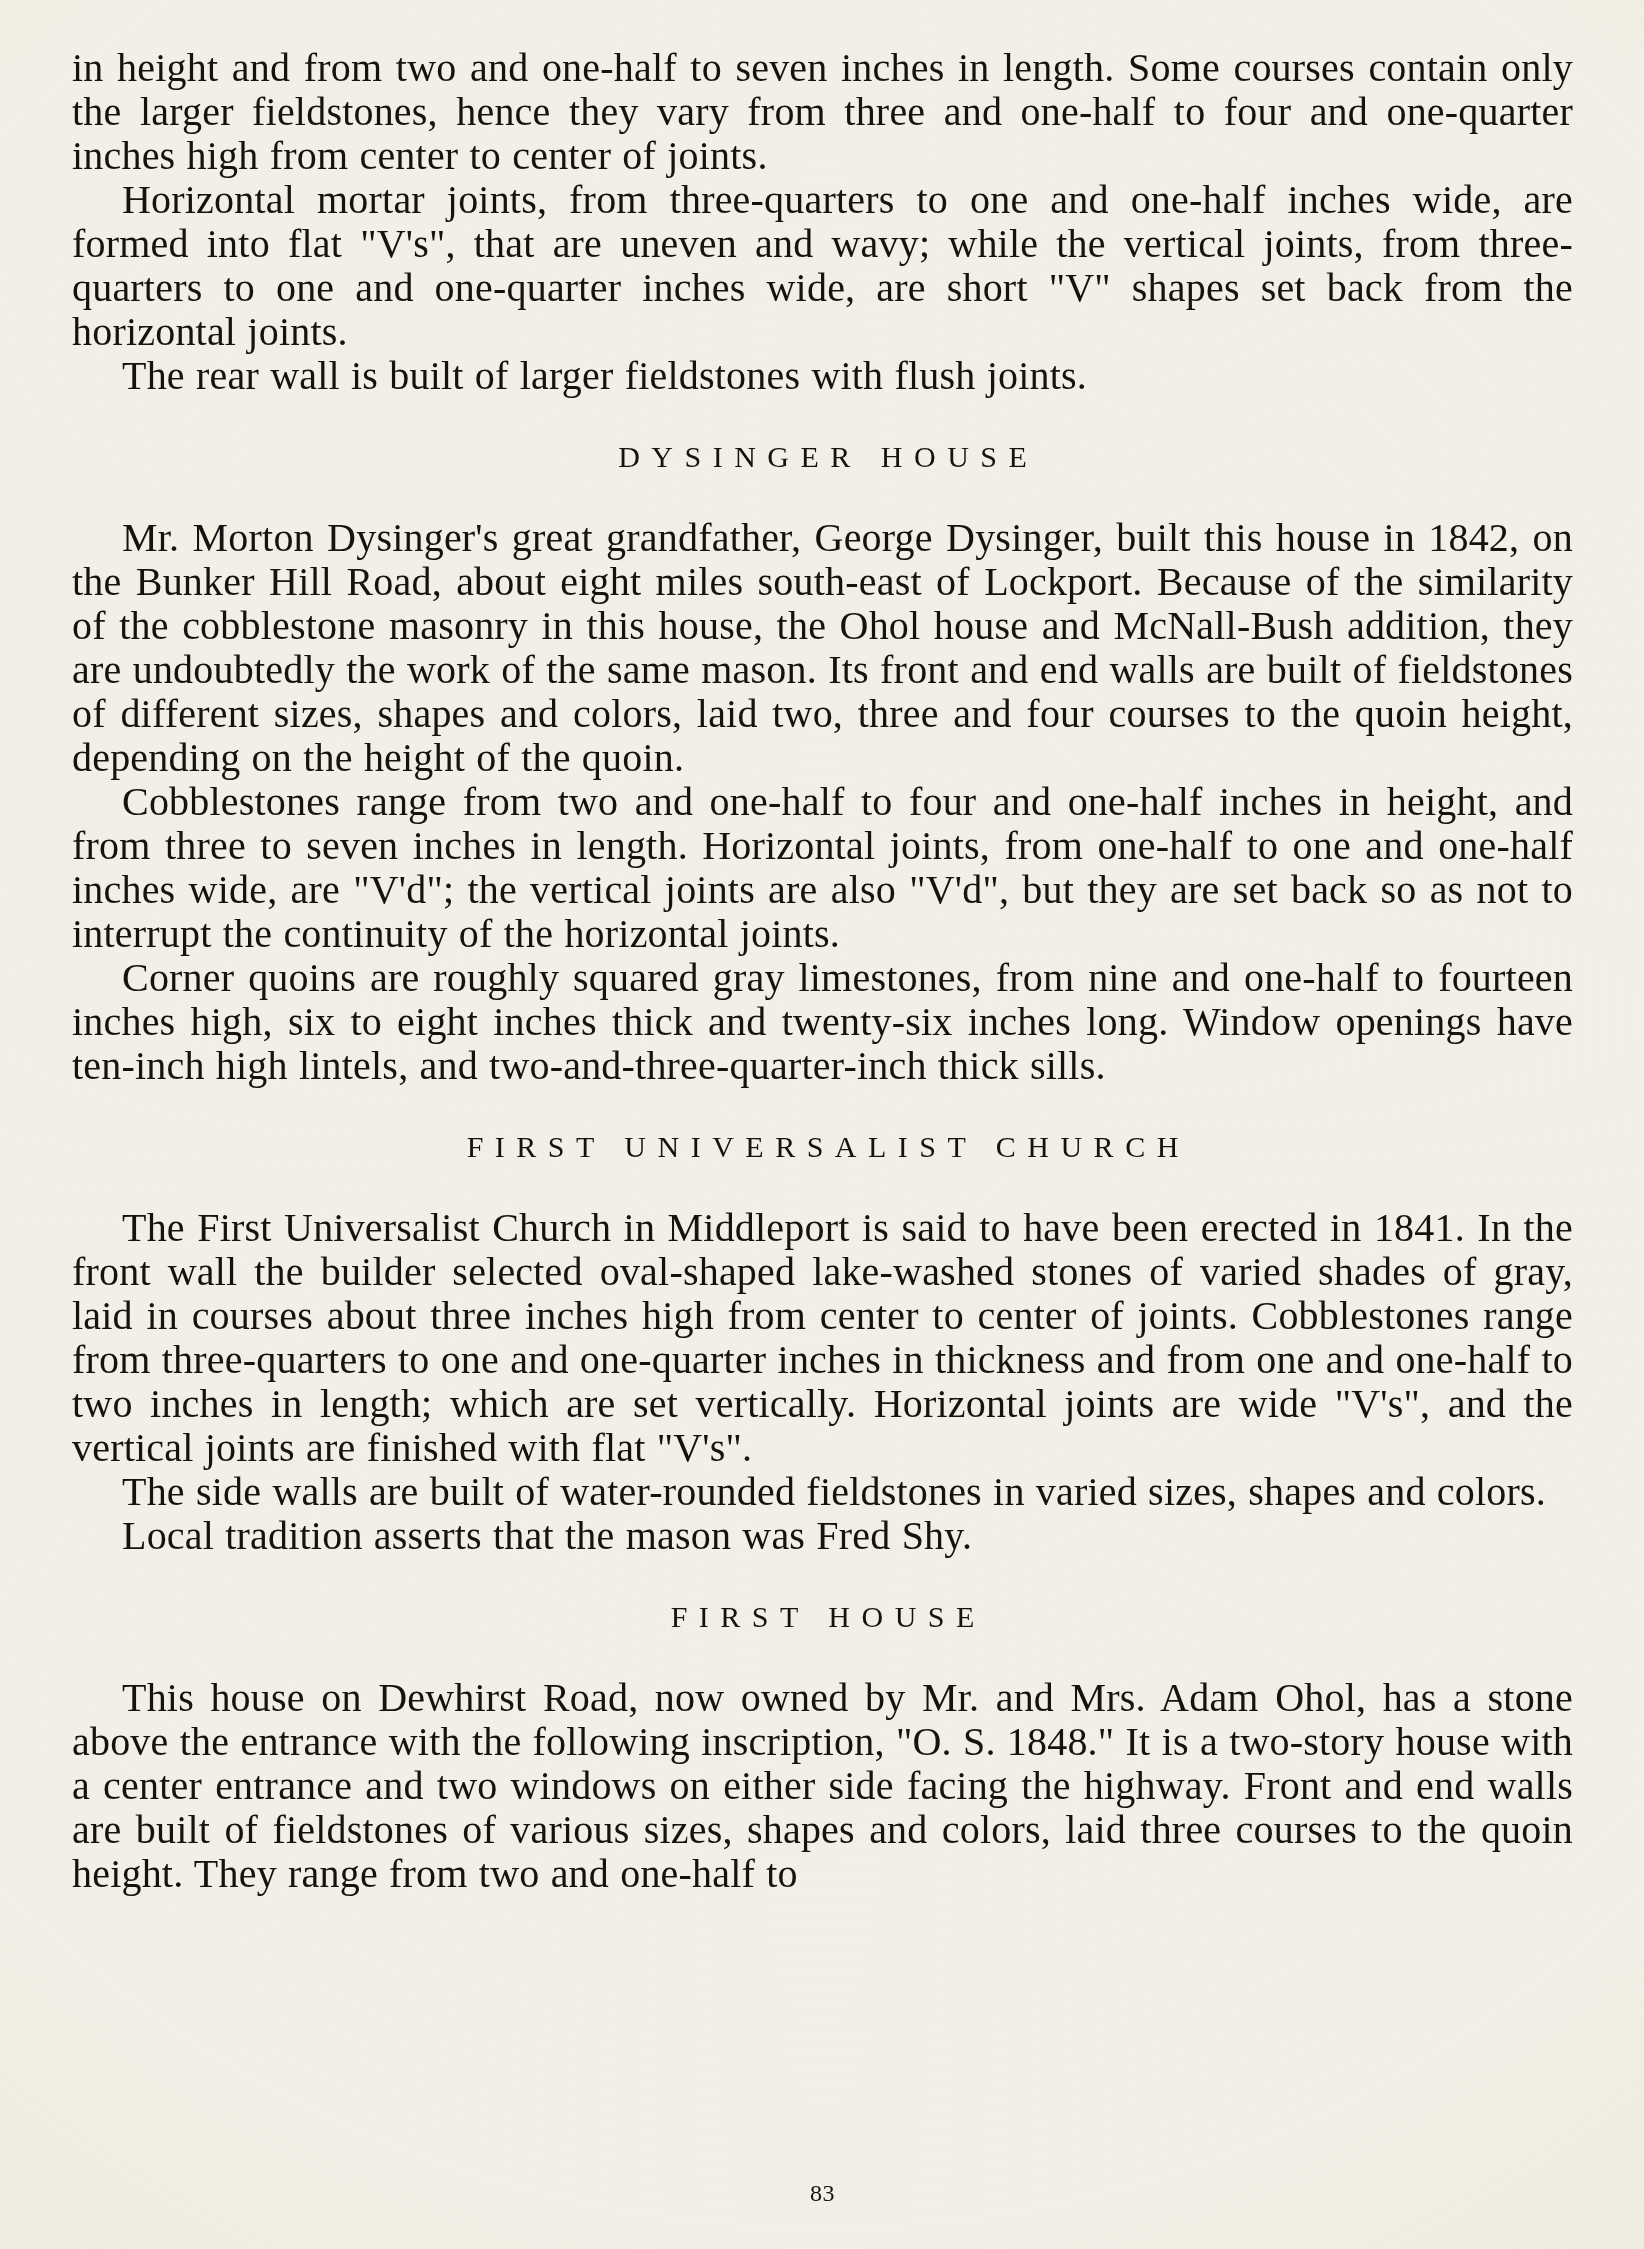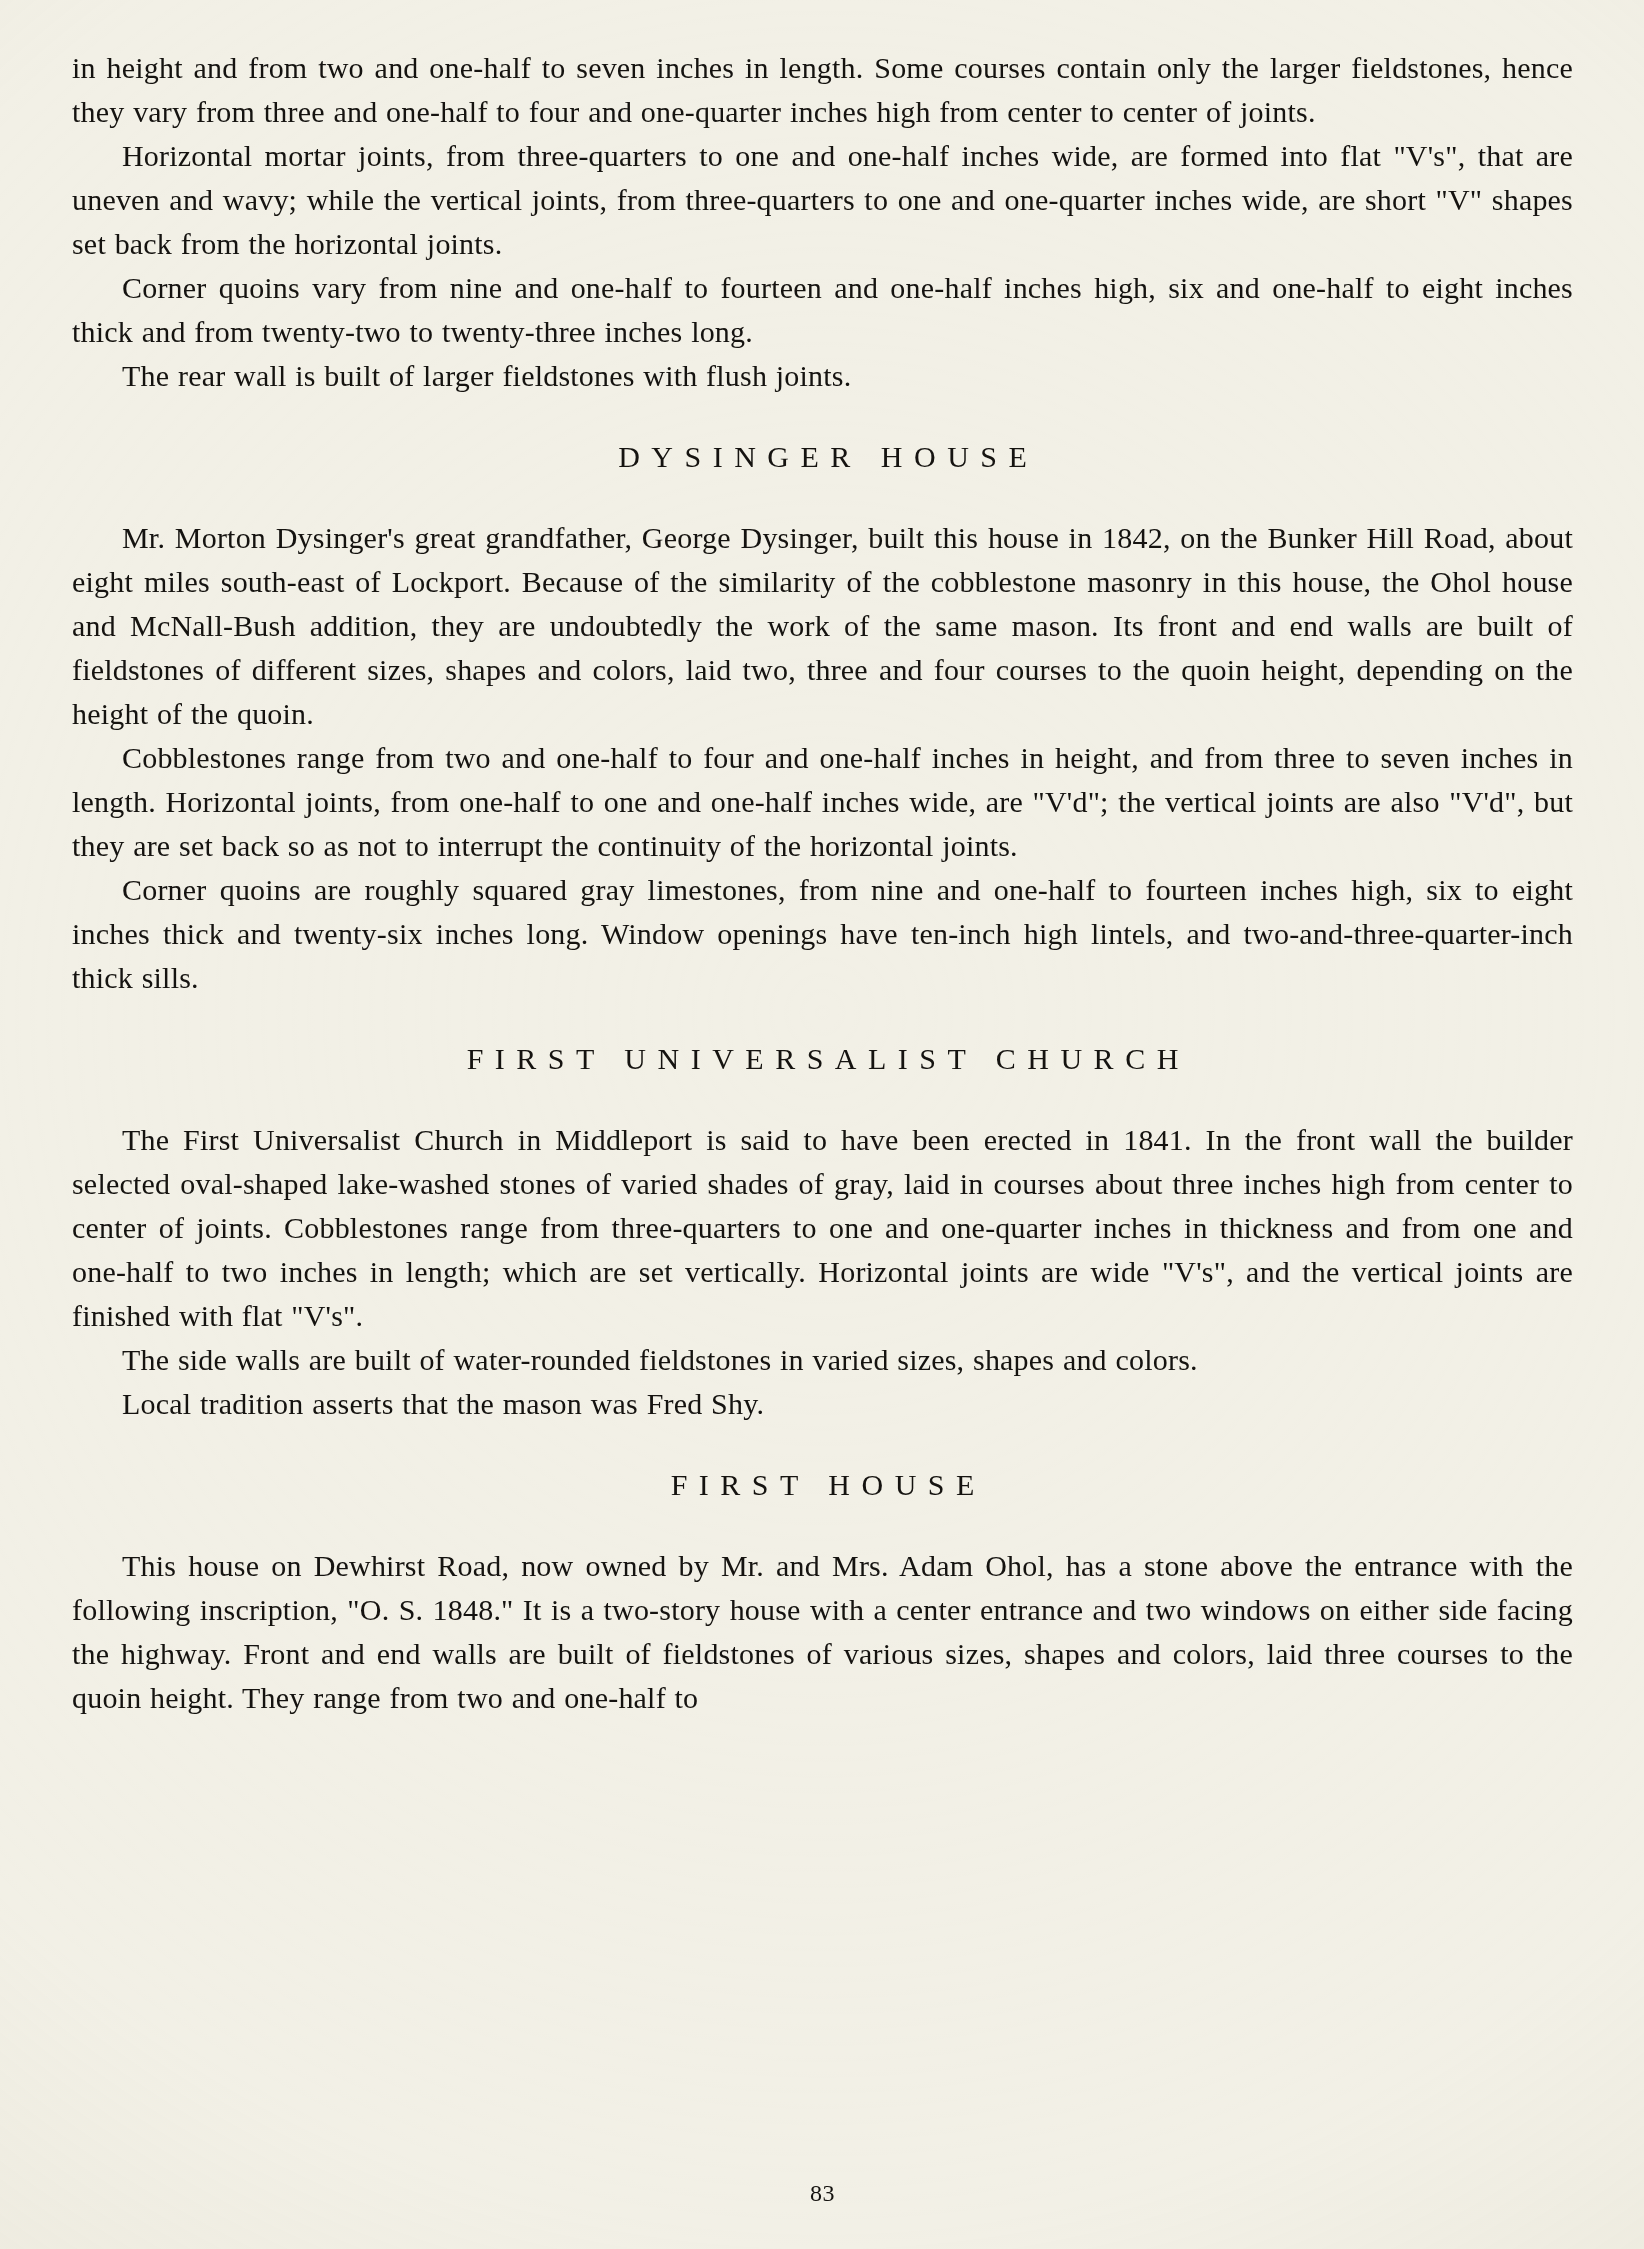--- a/index.html
+++ b/index.html
@@ -31,21 +31,21 @@
     mix-blend-mode: multiply;
   }
   .content {
     position: relative;
     z-index: 2;
   }
   p.body-par {
     margin: 0;
     text-align: justify;
     text-justify: inter-word;
-    font-size: 30px;
+    font-size: 40px;
     line-height: 44px;
     letter-spacing: 0.2px;
     word-spacing: 1px;
     text-indent: 50px;
     hyphens: none;
   }
   p.body-par.no-indent {
     text-indent: 0;
   }
   h2.section-heading {
@@ -74,21 +74,20 @@
 </head>
 <body>
 
 <div class="page">
   <div class="content">
 
     <p class="body-par no-indent">in height and from two and one-half to seven inches in length. Some courses contain only the larger fieldstones, hence they vary from three and one-half to four and one-quarter inches high from center to center of joints.</p>
 
     <p class="body-par">Horizontal mortar joints, from three-quarters to one and one-half inches wide, are formed into flat "V's", that are uneven and wavy; while the vertical joints, from three-quarters to one and one-quarter inches wide, are short "V" shapes set back from the horizontal joints.</p>
 
-    <p class="body-par">Corner quoins vary from nine and one-half to fourteen and one-half inches high, six and one-half to eight inches thick and from twenty-two to twenty-three inches long.</p>
 
     <p class="body-par">The rear wall is built of larger fieldstones with flush joints.</p>
 
     <div class="gap-before-heading"></div>
     <h2 class="section-heading">DYSINGER HOUSE</h2>
     <div class="gap-after-heading"></div>
 
     <p class="body-par">Mr. Morton Dysinger's great grandfather, George Dysinger, built this house in 1842, on the Bunker Hill Road, about eight miles south-east of Lockport. Because of the similarity of the cobblestone masonry in this house, the Ohol house and McNall-Bush addition, they are undoubtedly the work of the same mason. Its front and end walls are built of fieldstones of different sizes, shapes and colors, laid two, three and four courses to the quoin height, depending on the height of the quoin.</p>
 
     <p class="body-par">Cobblestones range from two and one-half to four and one-half inches in height, and from three to seven inches in length. Horizontal joints, from one-half to one and one-half inches wide, are "V'd"; the vertical joints are also "V'd", but they are set back so as not to interrupt the continuity of the horizontal joints.</p>

